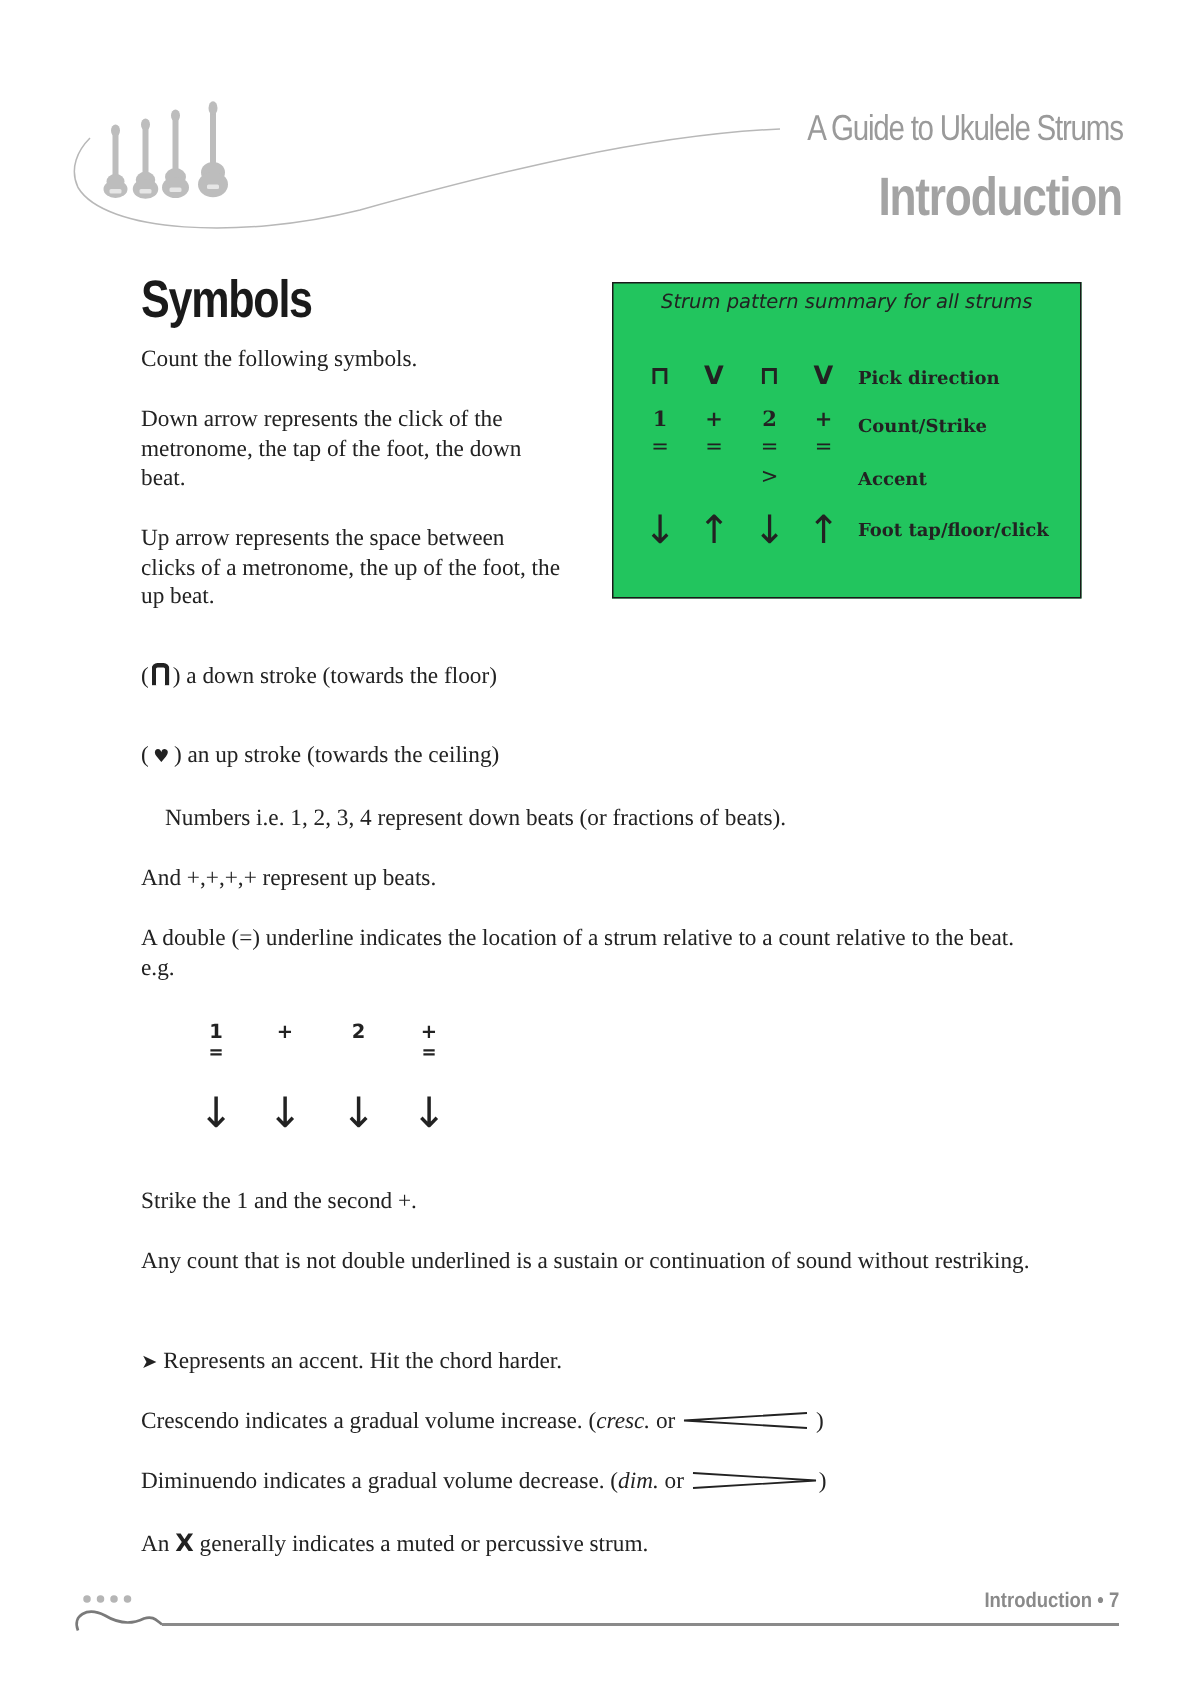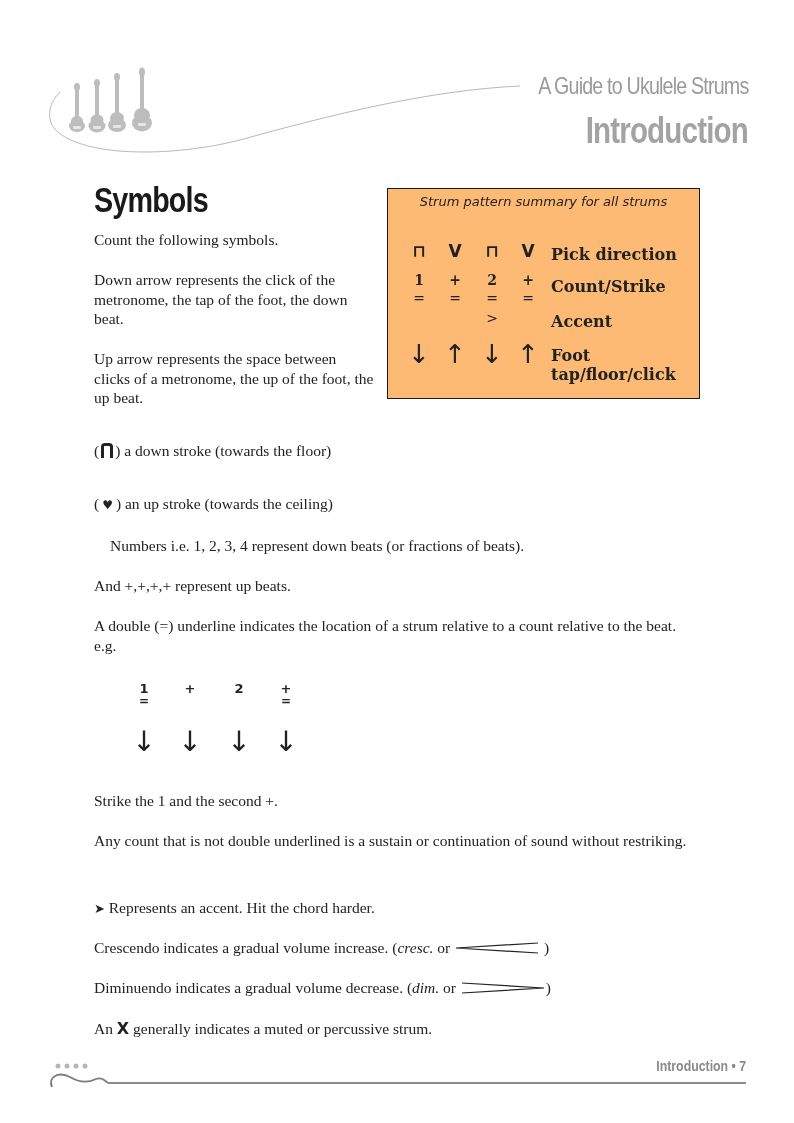--- a/index.html
+++ b/index.html
@@ -28,39 +28,39 @@
     }
 
     .para {
       position: absolute; left: 94px;
       font-family: "Liberation Serif", "DejaVu Serif", serif;
       font-size: 15.5px; line-height: 19.5px; color: #222;
     }
     .para .ital { font-style: italic; }
 
     .summary-box {
-      position: absolute; left: 387px; top: 188px; width: 313px; height: 211px;
-      border: 1.5px solid #1a1a1a; background: #fdba74;
+      position: absolute; left: 408px; top: 188px; width: 313px; height: 211px;
+      border: 1.5px solid #1a1a1a; background: #22c55e;
     }
     .summary-caption {
       position: absolute; left: 0; top: 5px; width: 100%; text-align: center;
       font-family: "DejaVu Sans", "Liberation Sans", sans-serif;
       font-style: italic; font-size: 13px; color: #222;
     }
     .sym-col {
       position: absolute; width: 24px; text-align: center; color: #222;
     }
     .sym-glyph { font-family: "DejaVu Sans", sans-serif; font-weight: bold; font-size: 17px; }
     .sym-count { font-family: "DejaVu Serif", serif; font-weight: bold; font-size: 14px; }
     .sym-eq { font-family: "DejaVu Sans", sans-serif; font-size: 14px; }
     .sym-arrow { font-family: "DejaVu Sans", sans-serif; font-size: 26px; line-height: 26px; }
     .row-label {
       position: absolute; left: 163px;
       font-family: "DejaVu Serif", "Liberation Serif", serif;
-      font-weight: bold; font-size: 16px; color: #222;
+      font-weight: bold; font-size: 12px; color: #222;
     }
 
     .example-grid { position: absolute; left: 130px; top: 682px; width: 180px; height: 90px; }
     .ex-col { position: absolute; width: 28px; text-align: center; }
     .ex-count { font-family: "DejaVu Sans", sans-serif; font-weight: bold; font-size: 13px; line-height: 14px; height: 14px; }
     .ex-eq { font-family: "DejaVu Sans", sans-serif; font-weight: bold; font-size: 12px; line-height: 10px; height: 12px; }
     .ex-arrow { font-family: "DejaVu Sans", sans-serif; font-size: 28px; line-height: 28px; position: absolute; top: 46px; left: 0; width: 28px; }
 
     .inline-down { display: inline-block; width: 12px; height: 15px; border: 3px solid #222; border-bottom: none; border-radius: 4px 4px 0 0; vertical-align: -2px; margin: 0 2px; }
     .inline-up { font-family: "DejaVu Sans", sans-serif; font-size: 12px; font-weight: bold; margin: 0 3px; }

